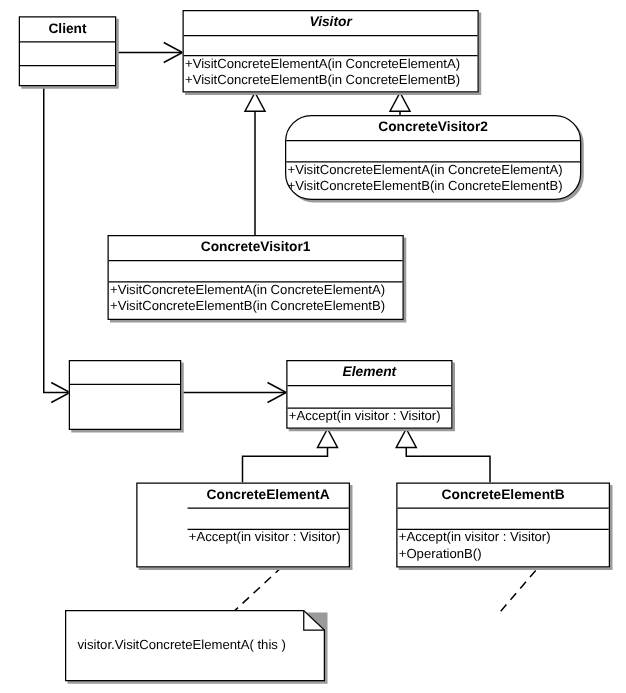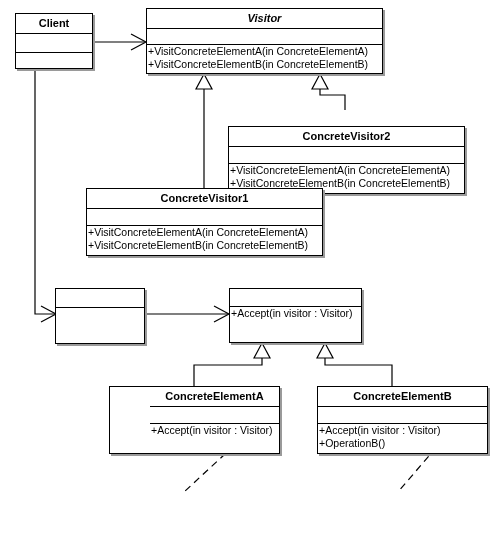--- a/index.html
+++ b/index.html
@@ -150,21 +150,21 @@
 
   <div class="uml-class" style="left:146px; top:8px; width:237px; height:66px;">
     <div class="uml-name abstract">Visitor</div>
     <div class="uml-attrs" style="height:15px;"></div>
     <div class="uml-ops">
       <div class="op-line">+VisitConcreteElementA(in ConcreteElementA)</div>
       <div class="op-line">+VisitConcreteElementB(in ConcreteElementB)</div>
     </div>
   </div>
 
-  <div class="uml-class" style="left:228px; top:126px; width:237px; height:68px;">
+  <div class="uml-class" style="left:228px; top:92px; width:237px; height:68px;border-radius:21px;">
     <div class="uml-name">ConcreteVisitor2</div>
     <div class="uml-attrs" style="height:16px;"></div>
     <div class="uml-ops">
       <div class="op-line">+VisitConcreteElementA(in ConcreteElementA)</div>
       <div class="op-line">+VisitConcreteElementB(in ConcreteElementB)</div>
     </div>
   </div>
 
   <div class="uml-class" style="left:86px; top:188px; width:237px; height:68px;">
     <div class="uml-name">ConcreteVisitor1</div>
@@ -174,20 +174,21 @@
       <div class="op-line">+VisitConcreteElementB(in ConcreteElementB)</div>
     </div>
   </div>
 
   <div class="uml-class" style="left:55px; top:288px; width:90px; height:56px;">
     <div class="uml-attrs" style="height:18px;"></div>
     <div class="uml-ops empty" style="height:17px;"></div>
   </div>
 
   <div class="uml-class" style="left:229px; top:288px; width:133px; height:55px;">
+    <div class="uml-name abstract">Element</div>
     <div class="uml-attrs" style="height:17px;"></div>
     <div class="uml-ops">
       <div class="op-line">+Accept(in visitor : Visitor)</div>
     </div>
   </div>
 
   <div class="uml-class" style="left:109px; top:386px; width:171px; height:68px;padding-left:40px;">
     <div class="uml-name">ConcreteElementA</div>
     <div class="uml-attrs" style="height:16px;"></div>
     <div class="uml-ops">
@@ -197,15 +198,23 @@
 
   <div class="uml-class" style="left:317px; top:386px; width:171px; height:68px;">
     <div class="uml-name">ConcreteElementB</div>
     <div class="uml-attrs" style="height:16px;"></div>
     <div class="uml-ops">
       <div class="op-line">+Accept(in visitor : Visitor)</div>
       <div class="op-line">+OperationB()</div>
     </div>
   </div>
 
+  <div class="uml-note" style="left:52px; top:488px; width:208px; height:57px;">
+    <div class="note-shadow"></div>
+    <svg width="208" height="57" viewBox="0 0 208 57" xmlns="http://www.w3.org/2000/svg">
+      <path d="M 0.5,0.5 L 191,0.5 L 207.5,16 L 207.5,56.5 L 0.5,56.5 Z" fill="#ffffff" stroke="#000000" stroke-width="1"></path>
+      <path d="M 191,0.5 L 191,16 L 207.5,16" fill="none" stroke="#000000" stroke-width="1"></path>
+    </svg>
+    <div class="note-text">visitor.VisitConcreteElementA( this )</div>
+  </div>
 
 
 </div>
 
 </body></html>

